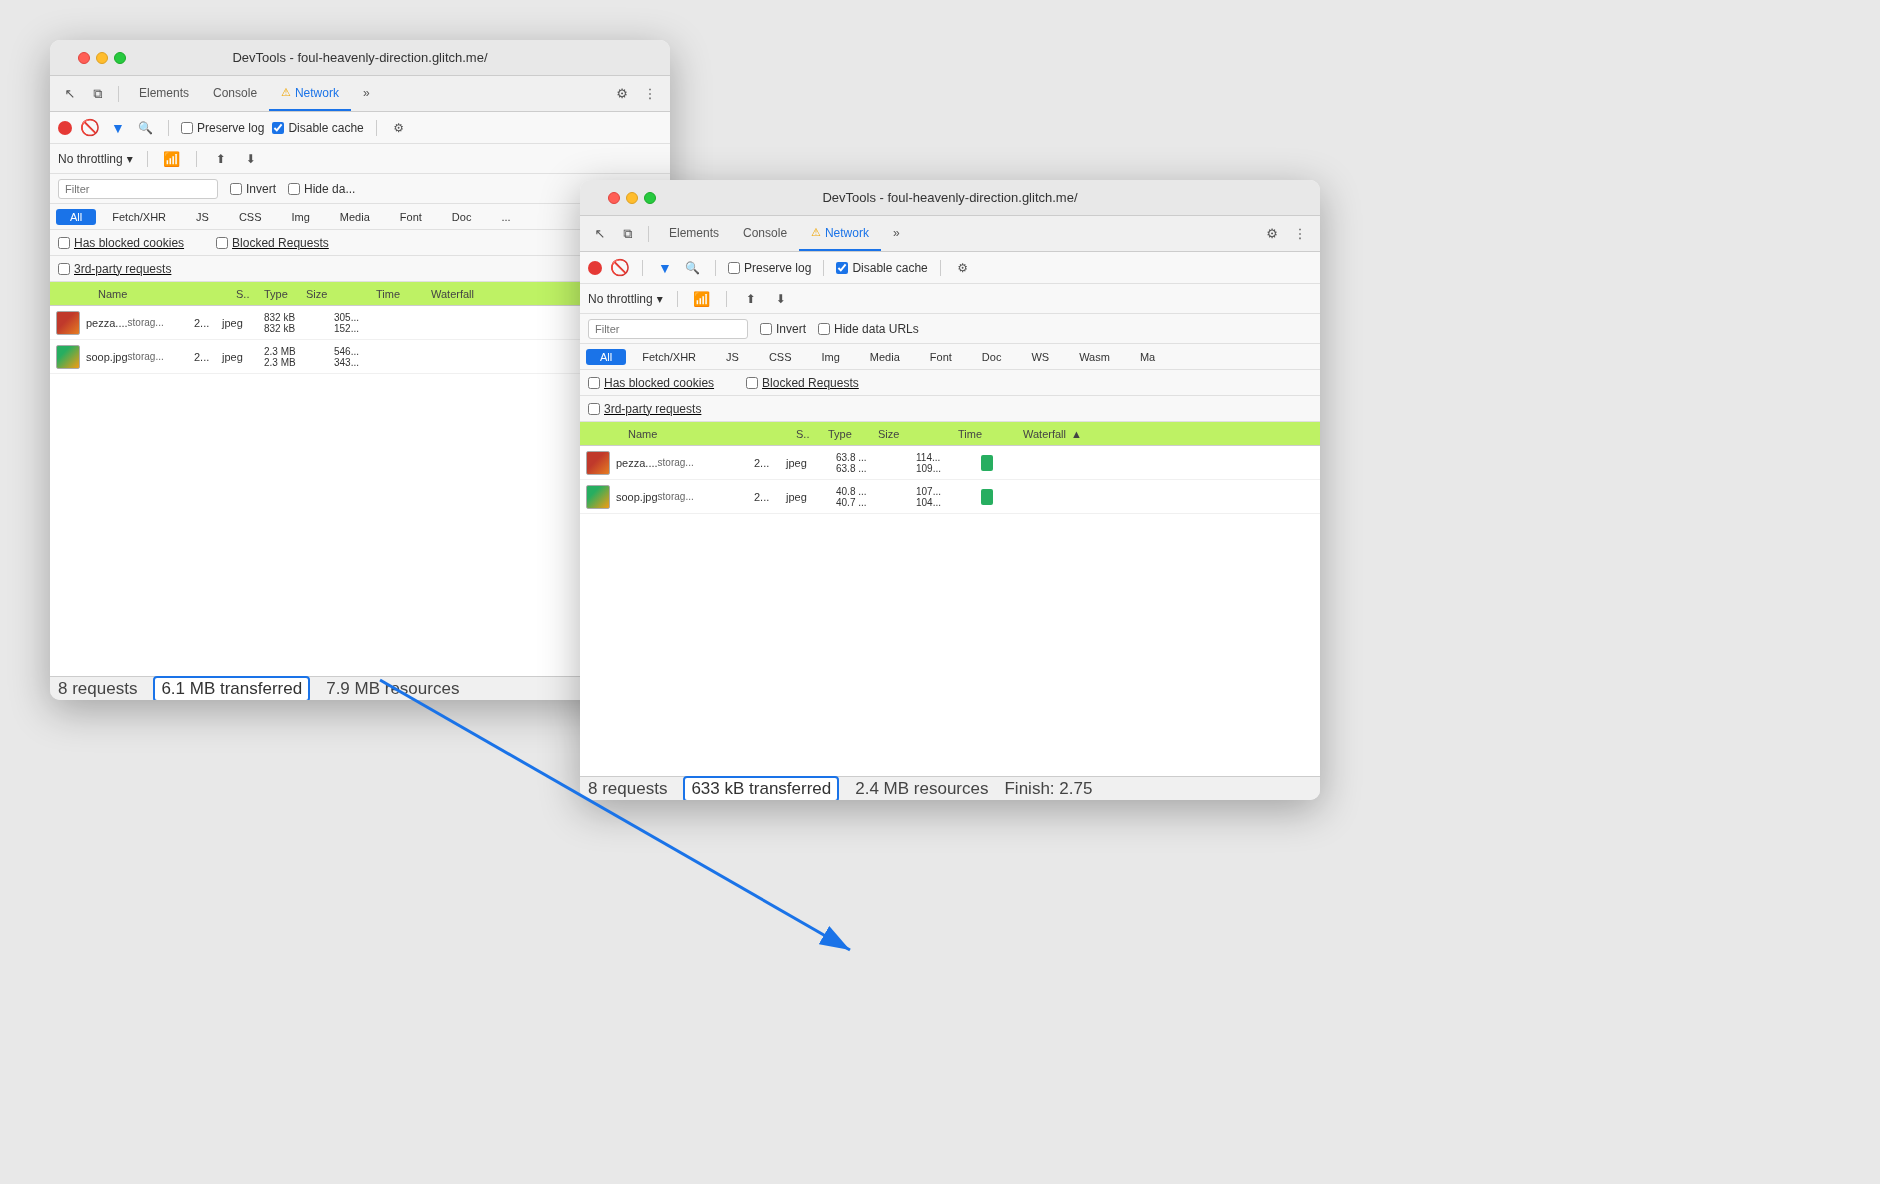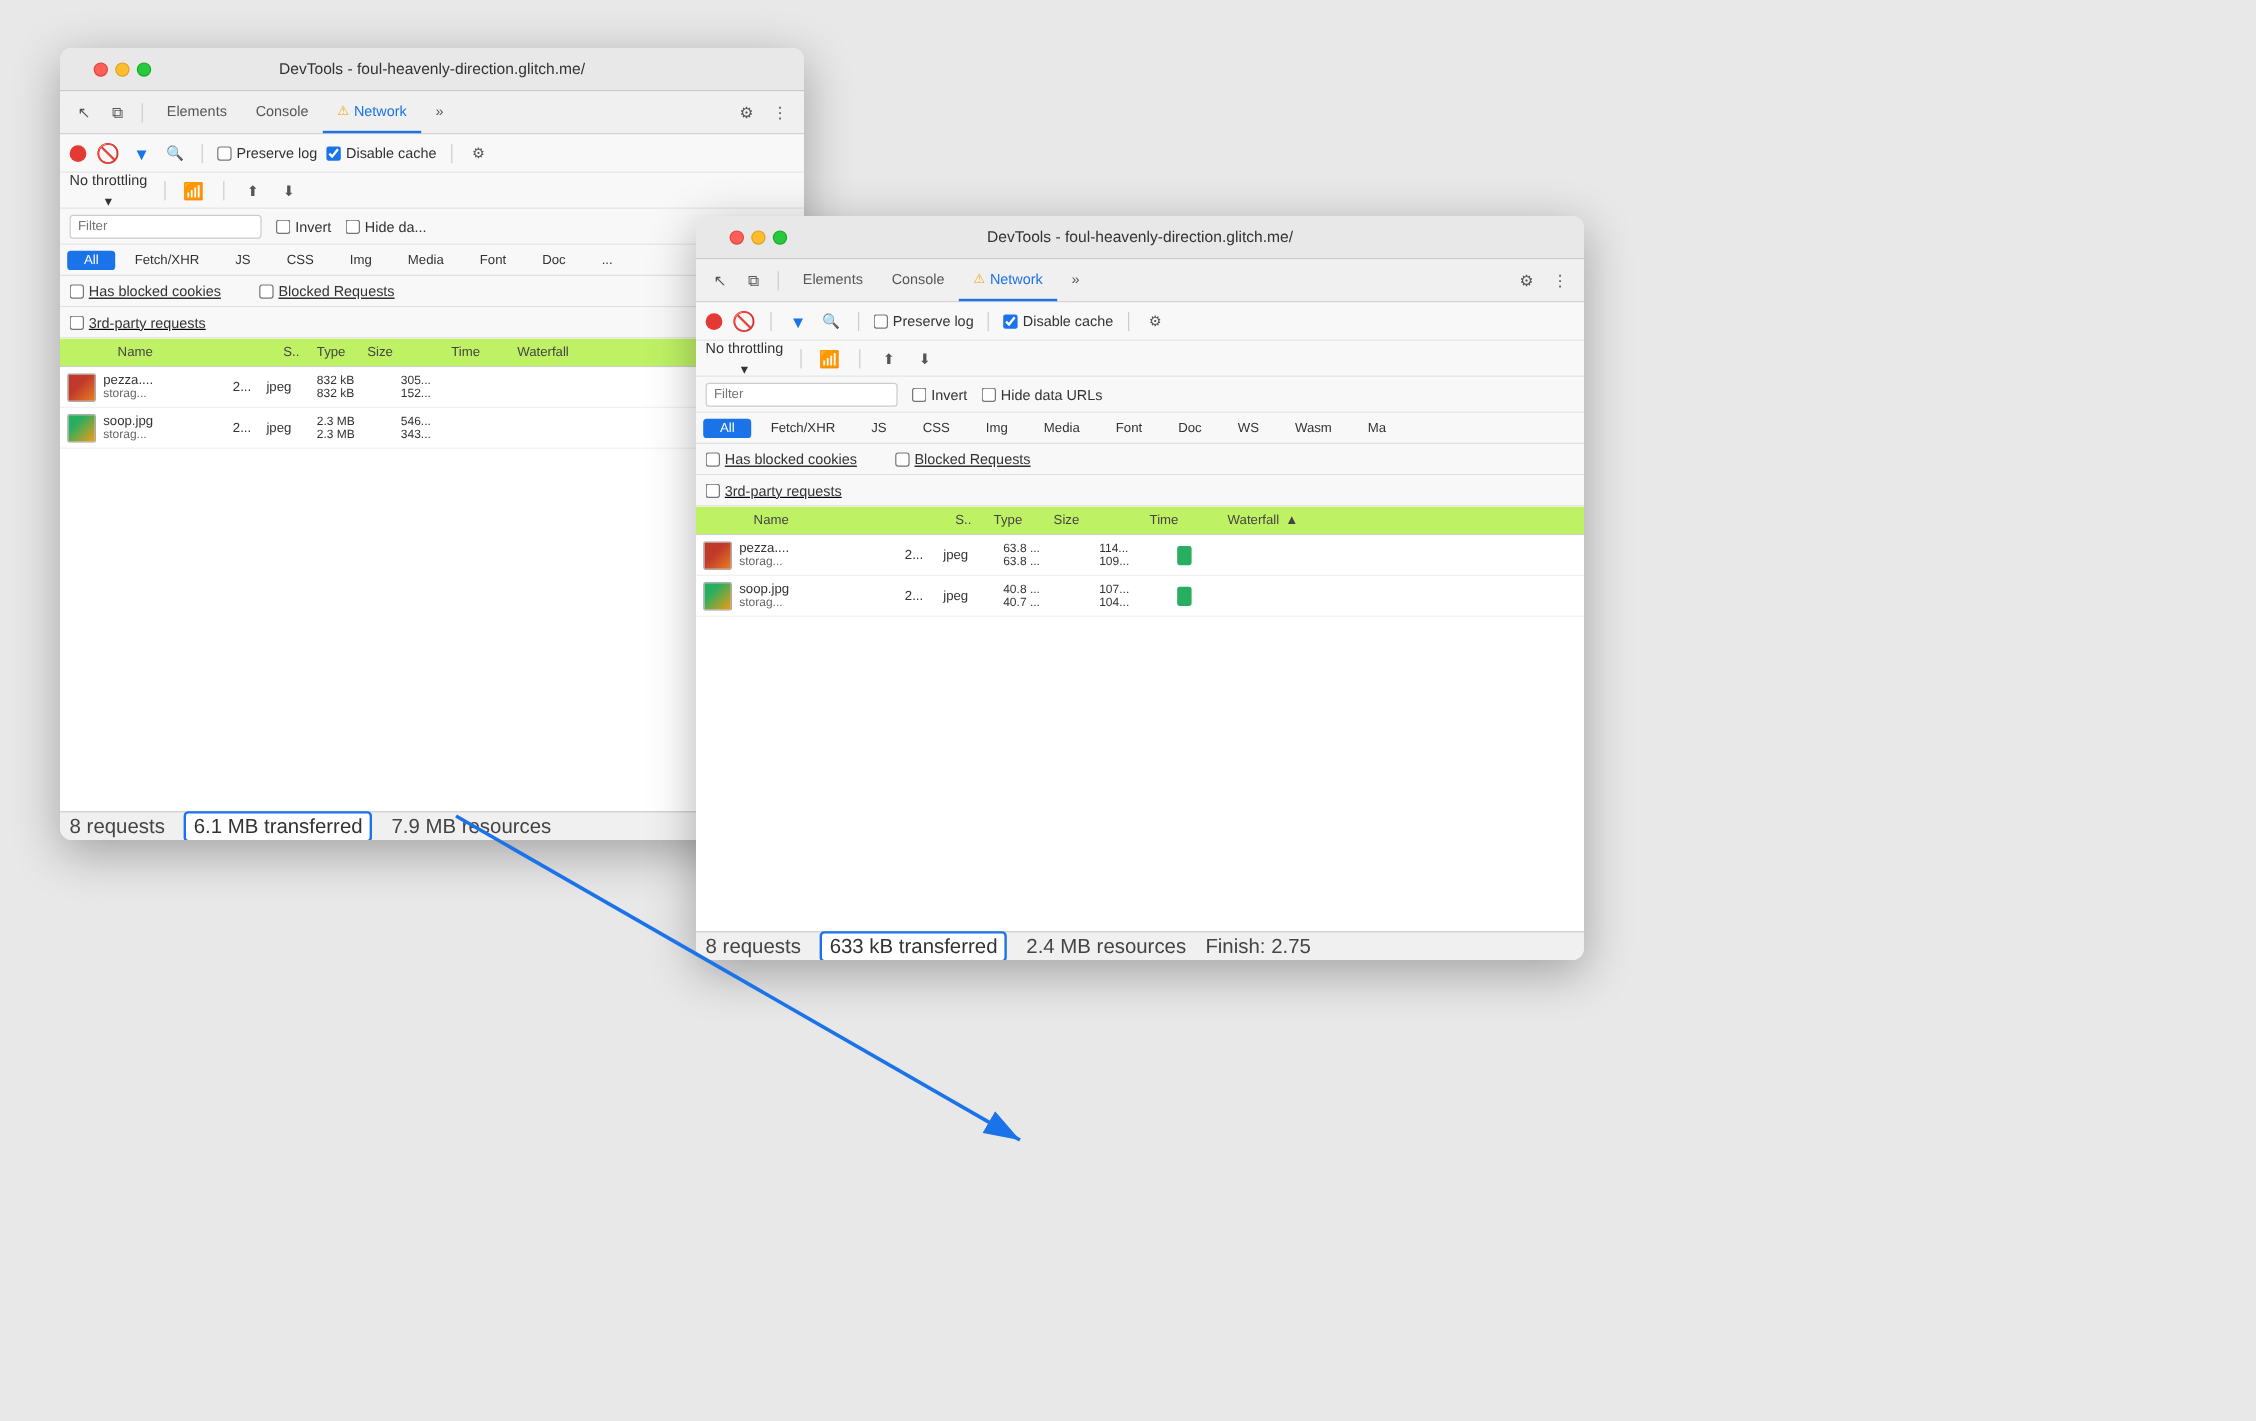--- a/index.html
+++ b/index.html
@@ -168,21 +168,20 @@
       padding: 0 8px;
       gap: 10px;
     }
 
     .throttle-select {
       display: flex;
       align-items: center;
       gap: 4px;
       font-size: 12px;
       color: #333;
-      flex-direction: column;
     }
 
     
     .filter-row {
       background: #f8f8f8;
       border-bottom: 1px solid #e0e0e0;
       height: 30px;
       display: flex;
       align-items: center;
       padding: 0 8px;
@@ -295,21 +294,21 @@
     .row-name-cell-lg {
       display: flex;
       align-items: center;
       width: 170px;
       padding: 0 6px;
       overflow: hidden;
     }
 
     .row-name-text {
       display: flex;
-      flex-direction: column;
+      text-align: right;
     }
 
     .row-name-main { font-size: 11px; color: #333; }
     .row-name-sub { font-size: 10px; color: #666; }
 
     .row-cell {
       font-size: 11px;
       color: #333;
     }
 

